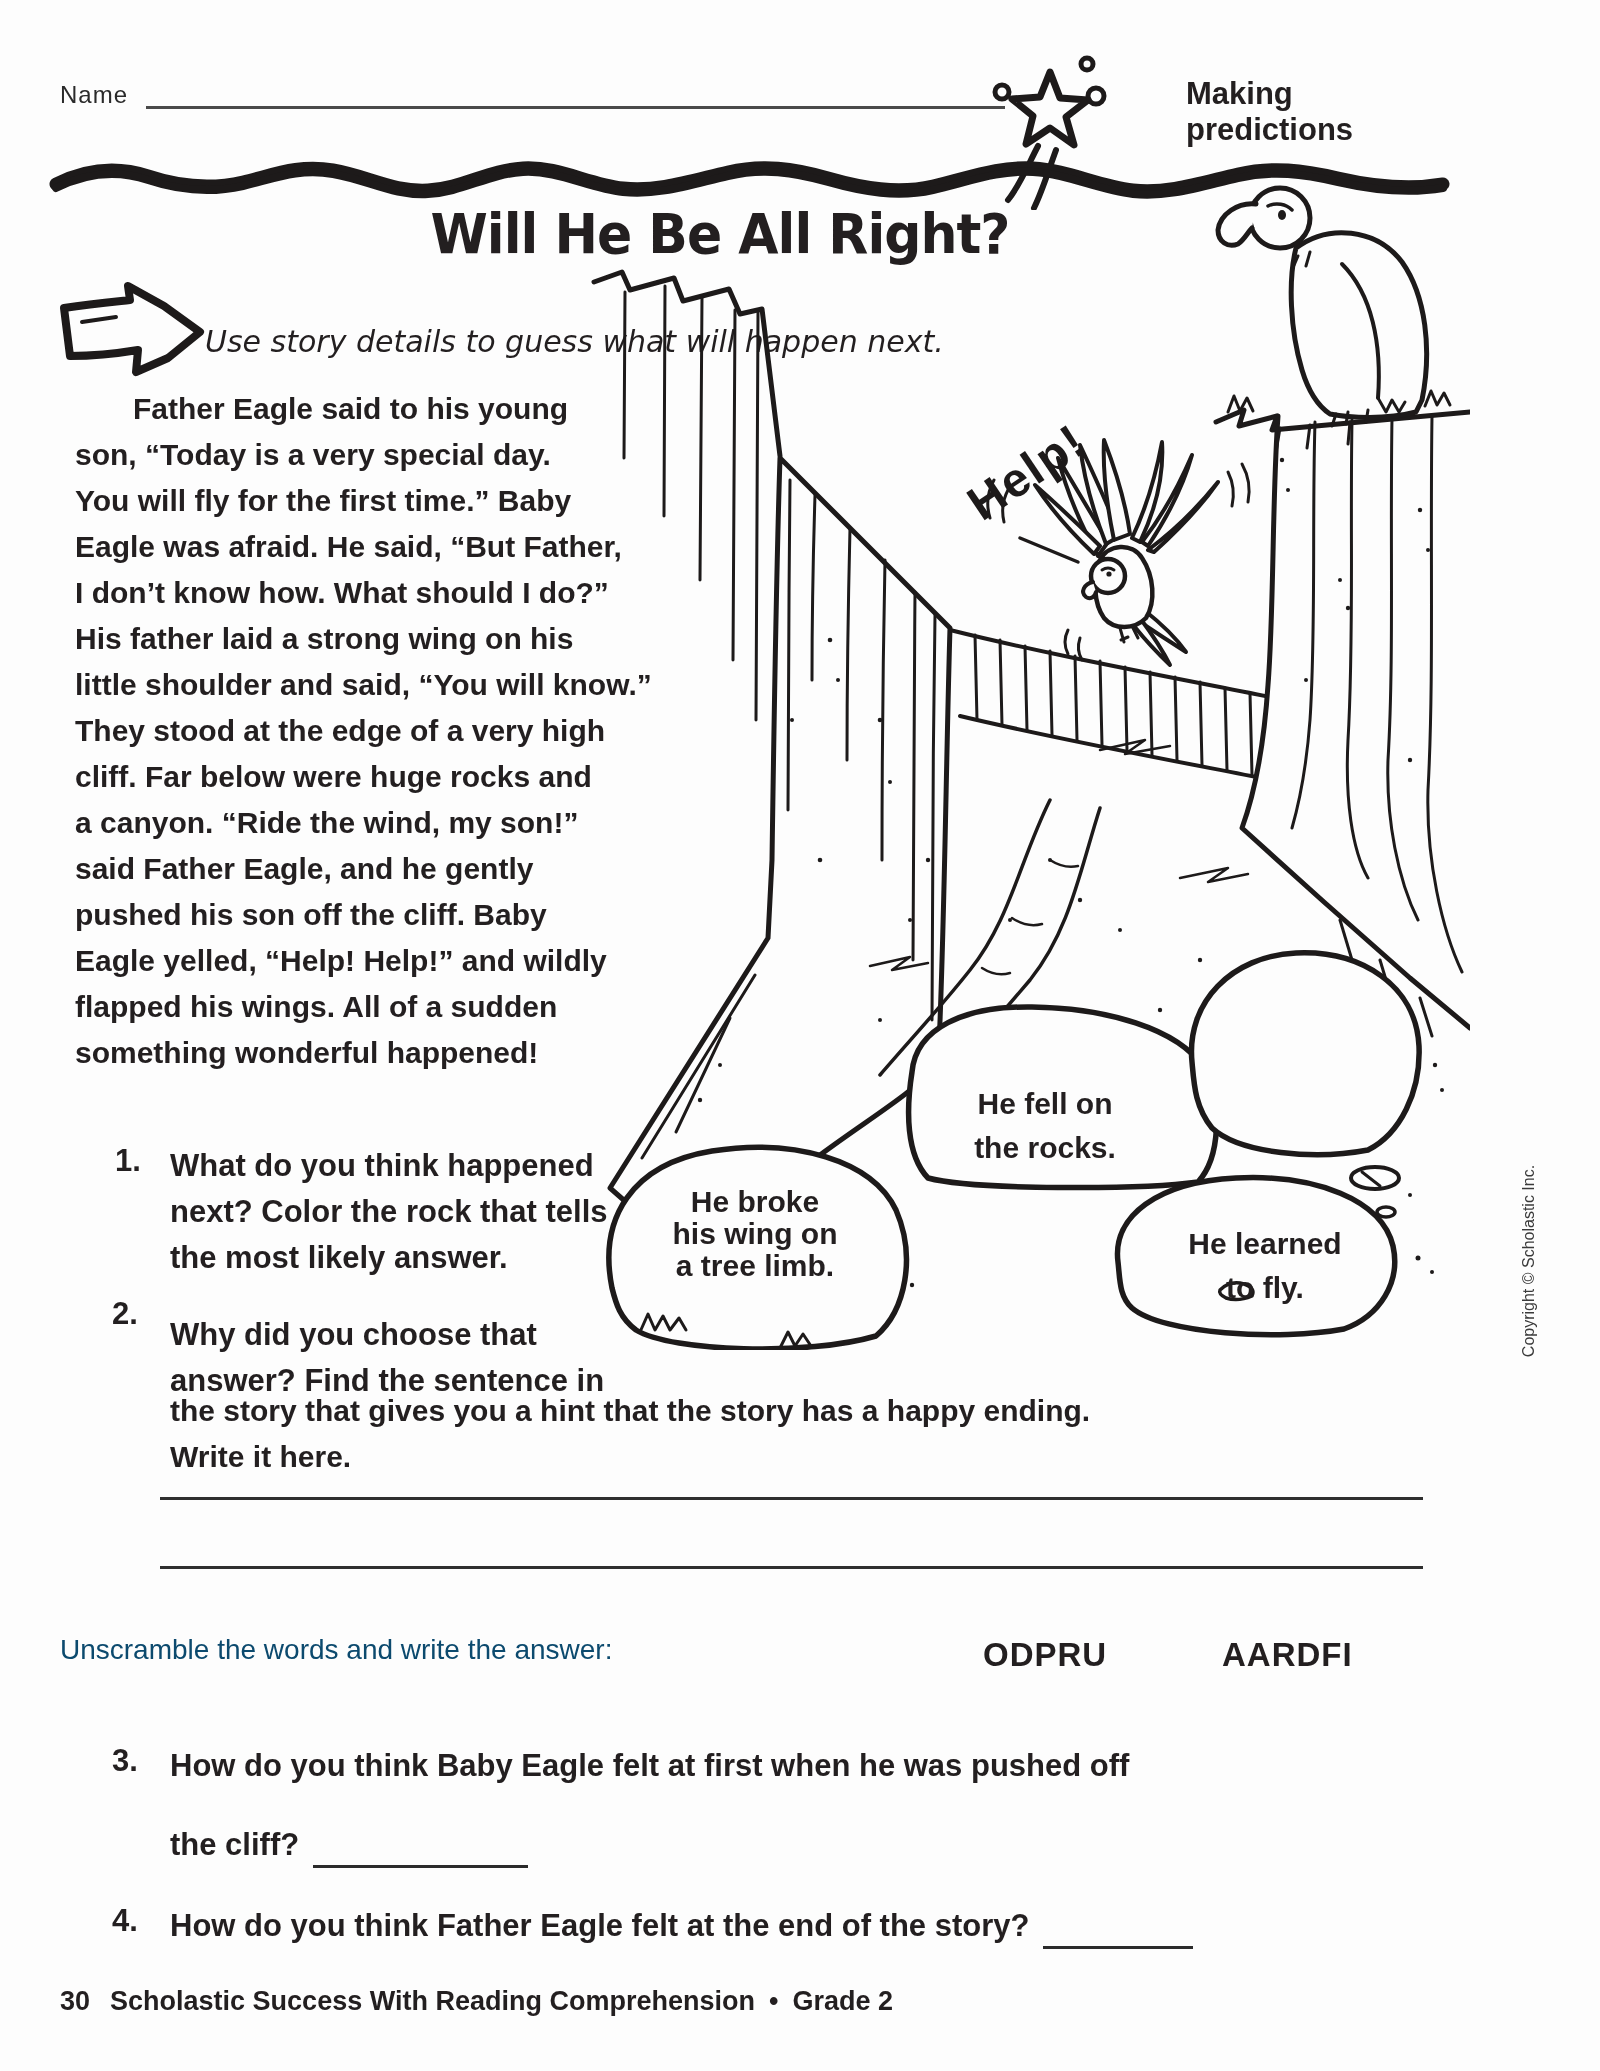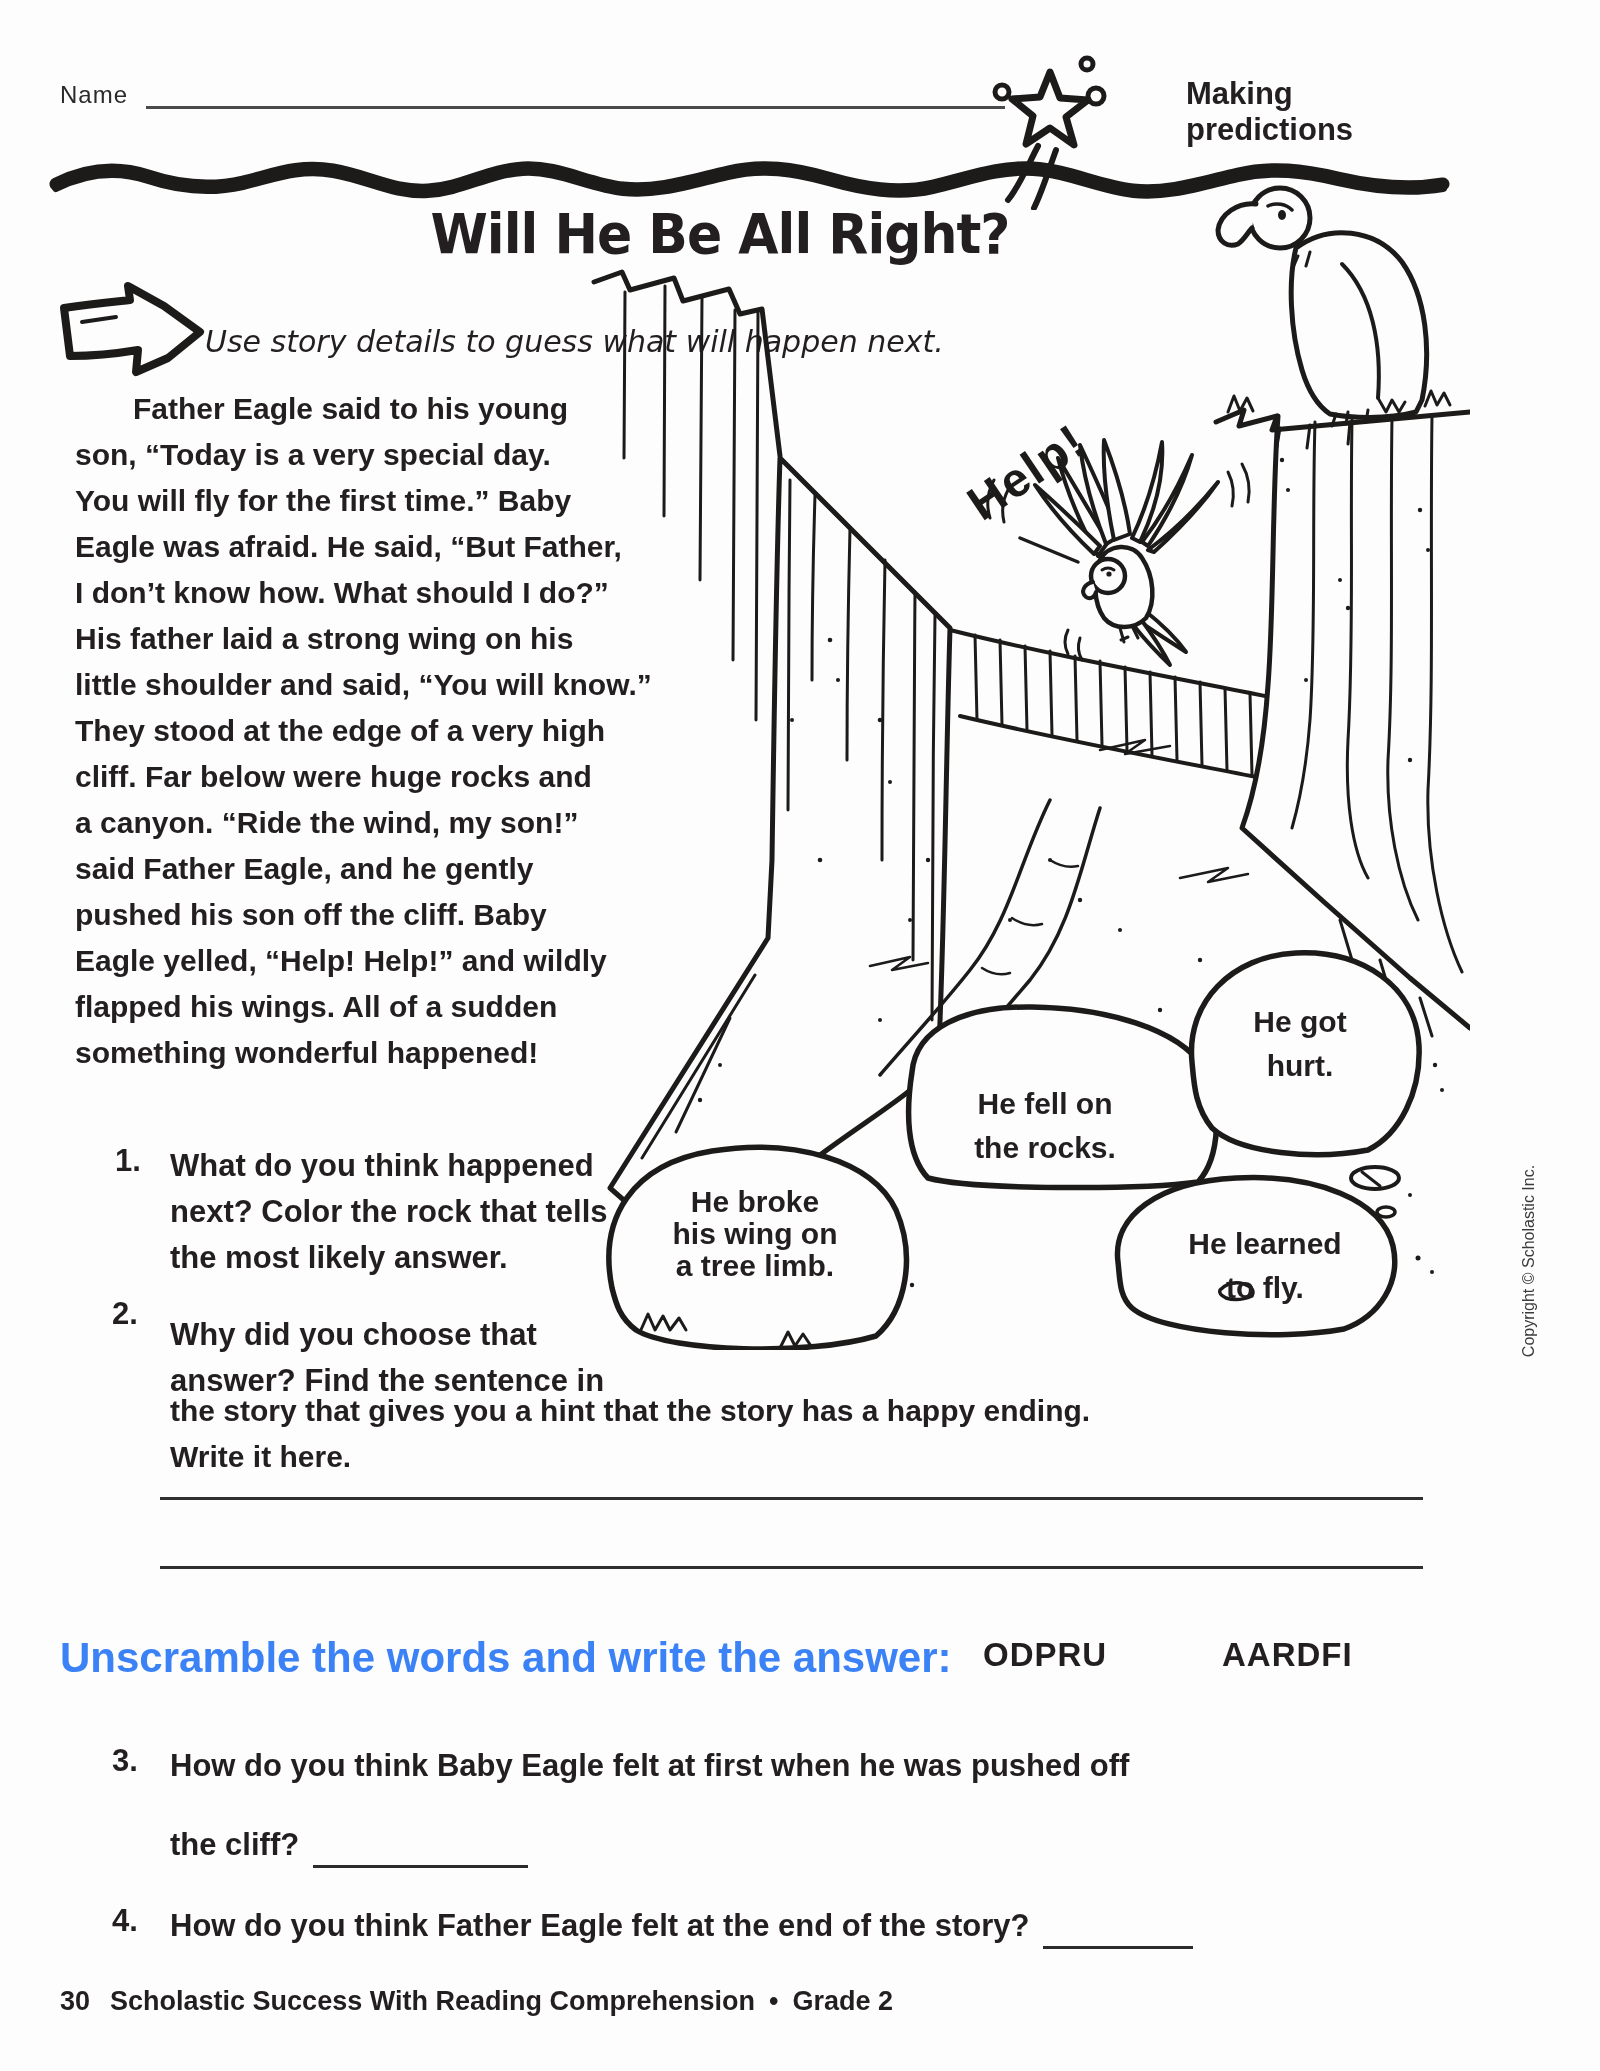--- a/index.html
+++ b/index.html
@@ -31,21 +31,21 @@
   .q3-num{left:112px;top:1743px;} .q3-line1{left:170px;top:1743px;width:1270px;}
   .q3-line2{left:170px;top:1822px;display:flex;align-items:flex-end;}
   .q4-num{left:112px;top:1903px;} .q4-row{left:170px;top:1903px;display:flex;align-items:flex-end;}
   .blank{display:inline-block;border-bottom:3px solid #2b2b2b;height:36px;margin-left:14px;}
   .blank-q3{width:215px;} .blank-q4{width:150px;}
 
   .write-line{left:160px;width:1263px;border-top:3px solid #2f2f2f;height:0;}
   .wl1{top:1497px;} .wl2{top:1566px;}
 
   
-  .unscramble{left:60px;top:1634px;font-size:42px;font-weight:700;color:#3b82f6;}
+  .unscramble{left:60px;top:1634px;font-size:28px;font-weight:400;color:#0c4a6e;}
   .word{top:1636px;font-size:33px;font-weight:700;letter-spacing:1px;}
   .word1{left:983px;} .word2{left:1222px;}
 
   
   .footer{left:60px;top:1986px;display:flex;align-items:baseline;font-weight:700;font-size:27px;}
   .footer .pageno{margin-right:20px;}
   .footer .sep{margin:0 14px;}
   .copyright{left:1398px;top:1252px;width:262px;text-align:center;
              transform:rotate(-90deg);font-size:16px;color:#3a3a3a;}
 
@@ -272,22 +272,20 @@
         <circle class="dot" cx="852" cy="1112" r="2"></circle>
       <circle class="dot" cx="855" cy="905" r="2.2"></circle>
         <circle class="dot" cx="862" cy="930" r="2"></circle>
       <circle class="dot" cx="332" cy="1125" r="2.2"></circle>
         <circle class="dot" cx="830" cy="1035" r="2"></circle>
     </g>
   </svg>
 
   <div class="abs rock-text rt-fell">He fell on
 the rocks.</div>
-  <div class="abs rock-text rt-hurt">He got
-hurt.</div>
   <div class="abs rock-text rt-broke">He broke
 his wing on
 a tree limb.</div>
   <div class="abs rock-text rt-learned">He learned
 to fly.</div>
 
   <div class="abs qnum q1-num">1.</div>
   <div class="abs qtext q1-text">What do you think happened
 next? Color the rock that tells
 the most likely answer.</div>

